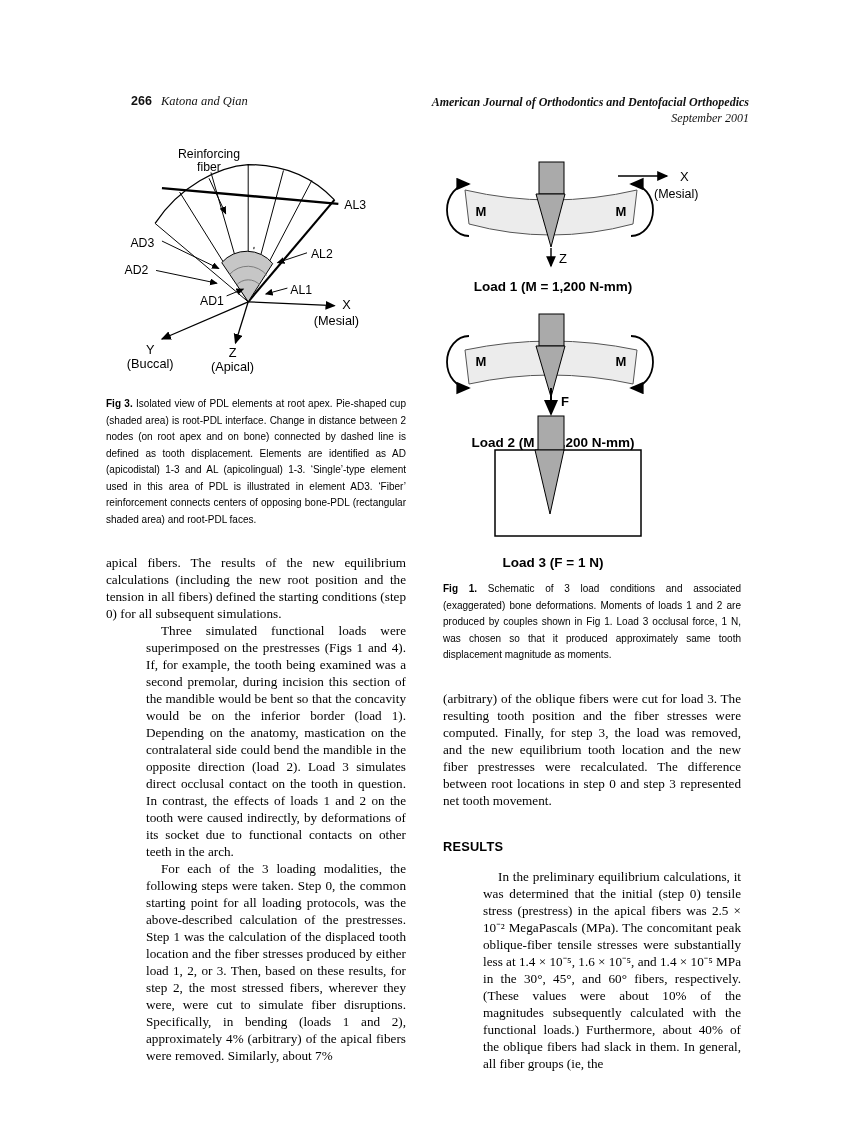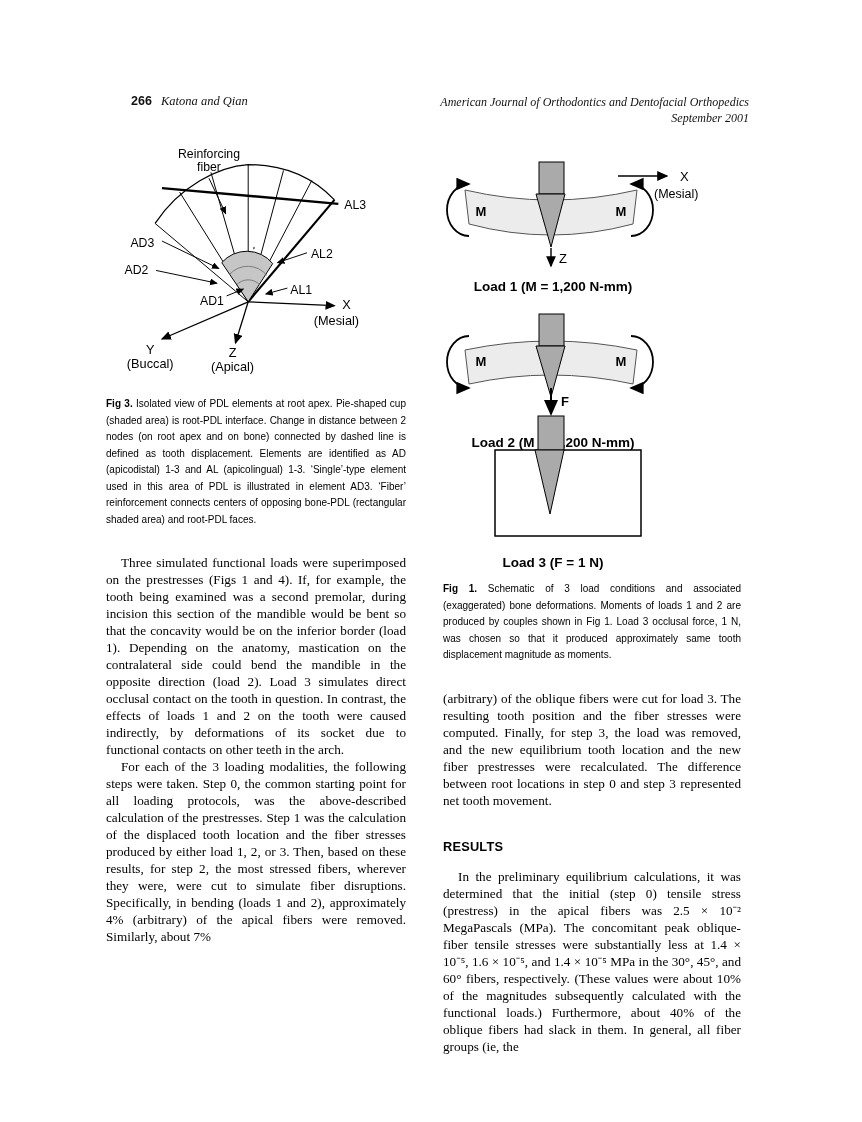--- a/index.html
+++ b/index.html
@@ -11,21 +11,21 @@
   }
   .page-header {
     position:absolute; left:131px; top:94px; width:618px;
     display:flex; justify-content:space-between; align-items:flex-start;
     font-size:12.5px;
   }
   .header-left { white-space:nowrap; }
   .page-num { font-weight:bold; font-family:"Liberation Sans", sans-serif; margin-right:6px; }
   .authors { font-style:italic; }
   .header-right { text-align:right; font-style:italic; line-height:1.35; font-size:12px; }
-  .journal-name { font-weight:400;text-align:right; }
+  .journal-name { font-weight:700;text-align:right; }
 
   .col { position:absolute; }
   .col-left  { left:106px; top:145px; width:300px; }
   .col-right { left:443px; top:150px; width:298px; }
 
   figure { display:block; }
   .fig3-svg { display:block; margin-left:2px; }
   .fig4-svg { display:block; }
 
   .figtext { font-family:"Liberation Sans", sans-serif; font-size:12.5px; }
@@ -37,21 +37,21 @@
     font-family:"Liberation Sans", sans-serif;
     font-size:10px; line-height:16.5px; text-align:justify;
     margin-top:6px; color:#000;
   }
   .caption b { font-weight:bold; }
 
   .body-text { margin-top:26px; }
   .body-p {
     font-size:13.2px; line-height:17px; text-align:justify; color:#000;
   }
-  .body-p.indent { text-indent:15px; }
+  .body-p.indent { text-indent:15px;margin-left:40px; }
   .results-heading {
     font-family:"Liberation Sans", sans-serif;
     font-size:12.8px; font-weight:bold; letter-spacing:0.2px;
     margin-top:30px; margin-bottom:14px; color:#000;
   }
 </style>
 </head>
 <body>
 
 <div class="page">
@@ -132,20 +132,21 @@
         </g>
       </svg>
     </figure>
 
     <p class="caption">
       <b>Fig 3.</b>
       <span>Isolated view of PDL elements at root apex. Pie-shaped cup (shaded area) is root-PDL interface. Change in distance between 2 nodes (on root apex and on bone) connected by dashed line is defined as tooth displacement. Elements are identified as AD (apicodistal) 1-3 and AL (apicolingual) 1-3. ‘Single’-type element used in this area of PDL is illustrated in element AD3. ‘Fiber’ reinforcement connects centers of opposing bone-PDL (rectangular shaded area) and root-PDL faces.</span>
     </p>
 
     <div class="body-text">
+      <p class="body-p">apical fibers. The results of the new equilibrium calculations (including the new root position and the tension in all fibers) defined the starting conditions (step 0) for all subsequent simulations.</p>
       <p class="body-p indent">Three simulated functional loads were superimposed on the prestresses (Figs 1 and 4). If, for example, the tooth being examined was a second premolar, during incision this section of the mandible would be bent so that the concavity would be on the inferior border (load 1). Depending on the anatomy, mastication on the contralateral side could bend the mandible in the opposite direction (load 2). Load 3 simulates direct occlusal contact on the tooth in question. In contrast, the effects of loads 1 and 2 on the tooth were caused indirectly, by deformations of its socket due to functional contacts on other teeth in the arch.</p>
       <p class="body-p indent">For each of the 3 loading modalities, the following steps were taken. Step 0, the common starting point for all loading protocols, was the above-described calculation of the prestresses. Step 1 was the calculation of the displaced tooth location and the fiber stresses produced by either load 1, 2, or 3. Then, based on these results, for step 2, the most stressed fibers, wherever they were, were cut to simulate fiber disruptions. Specifically, in bending (loads 1 and 2), approximately 4% (arbitrary) of the apical fibers were removed. Similarly, about 7%</p>
     </div>
   </div>
 
   <div class="col col-right">
 
     <figure class="figure">
       <svg class="fig4-svg" viewBox="0 0 298 425" width="298" height="425" xmlns="http://www.w3.org/2000/svg">
         <defs>

